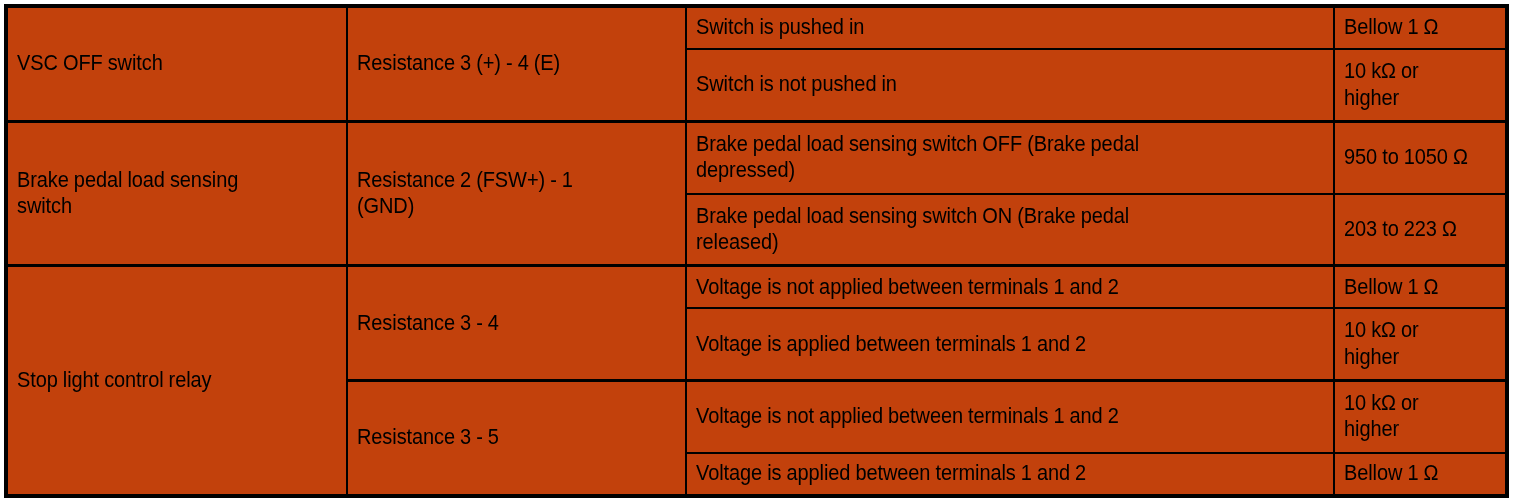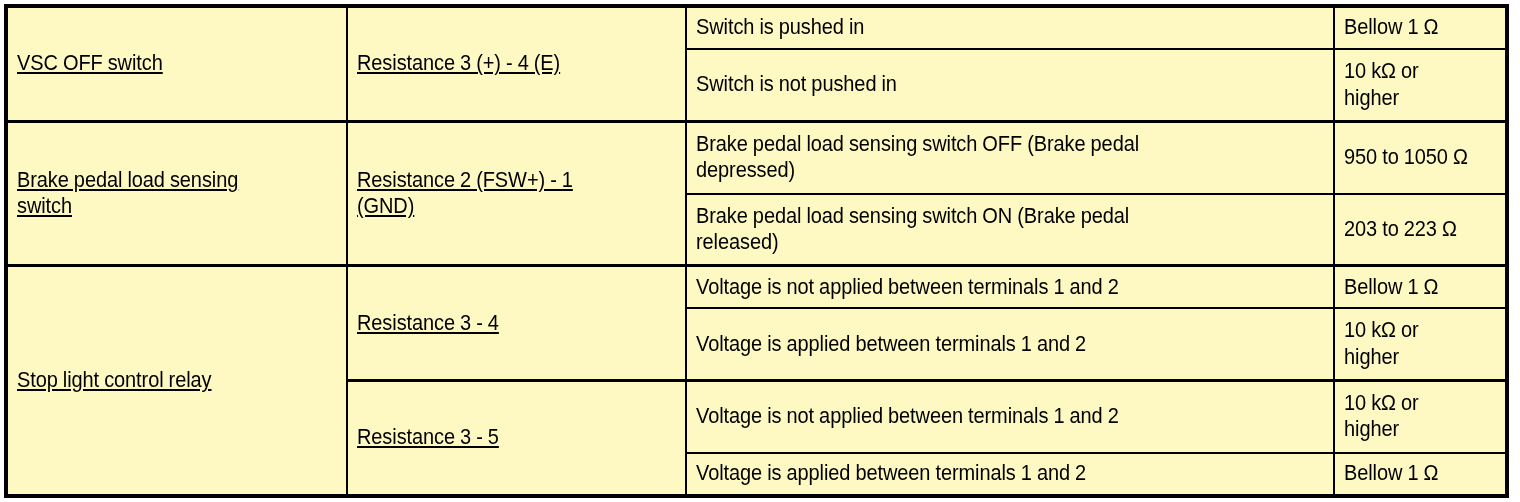--- a/index.html
+++ b/index.html
@@ -37,21 +37,21 @@
 
   .spec-table td {
     border: 2px solid #000000;
     padding: 4px 9px 5px 9px;
     vertical-align: middle;
     font-size: 21.5px;
     line-height: 1.22;
     font-stretch: semi-condensed;
     letter-spacing: -0.1px;
     word-spacing: -0.4px;
-    background: #fef9c3;
+    background: #c2410c;
   }
 
   
   .col-component { width: 341px; }
   .col-measure   { width: 339px; }
   .col-condition { width: 648px; }
   .col-value     { width: 173px; }
 
   
   .group-top > td {
@@ -59,21 +59,20 @@
   }
   .subgroup-top > td.cell-measure,
   .subgroup-top > td.cell-condition,
   .subgroup-top > td.cell-value {
     border-top: 3px solid #000000;
   }
 
   .cell-component,
   .cell-measure {
     vertical-align: middle;
-    text-decoration: underline;
   }
 
   .cell-condition,
   .cell-value {
     vertical-align: middle;
   }
 
   
   .txt {
     display: block;

